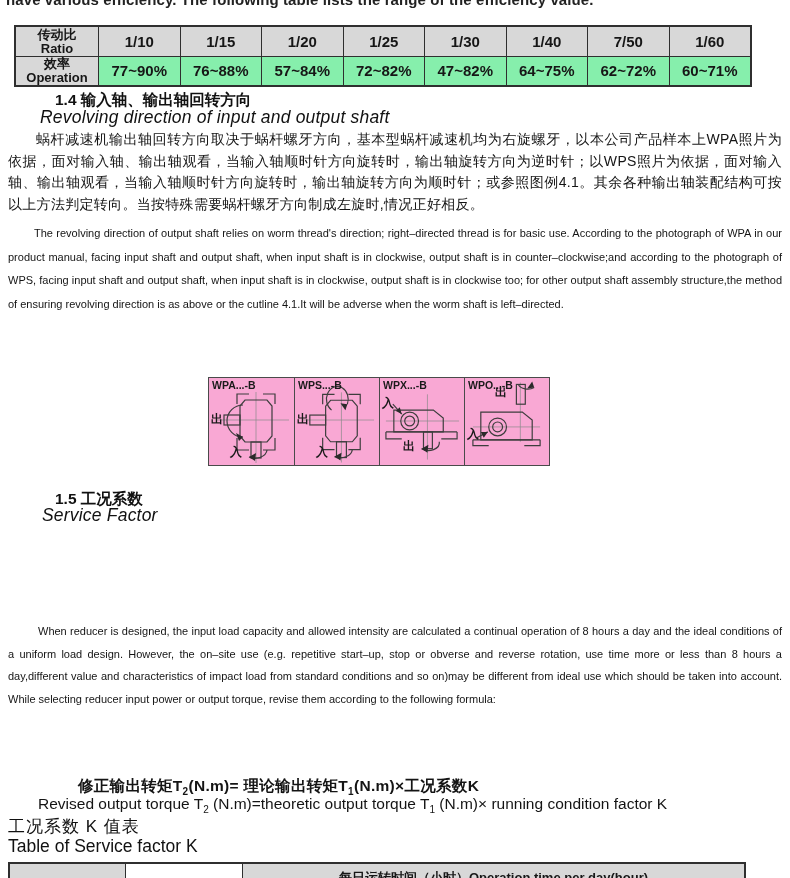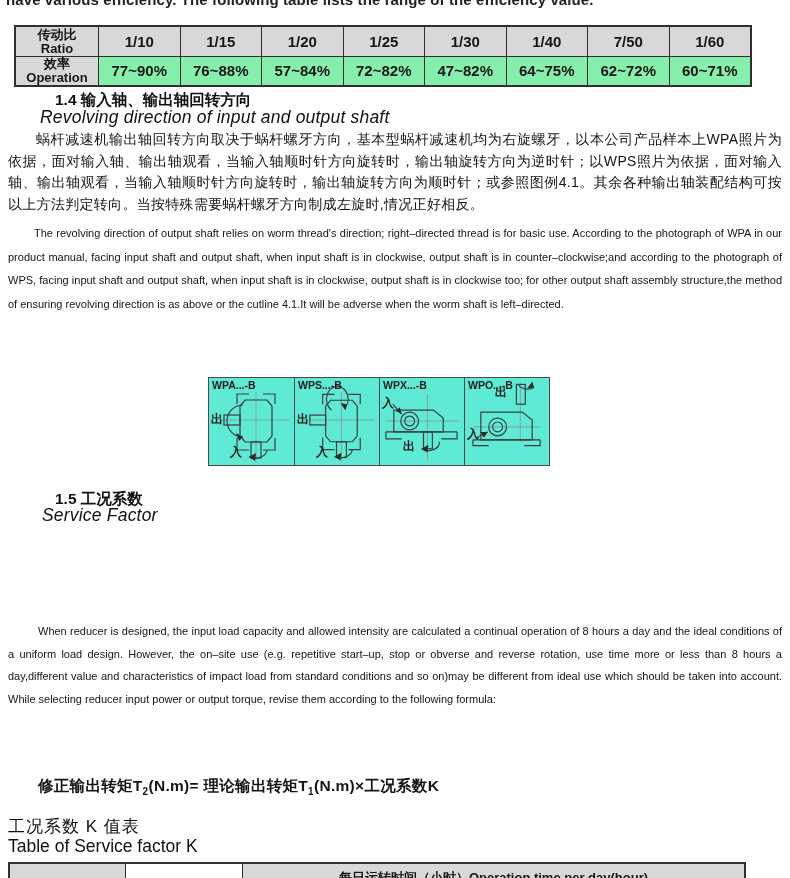--- a/index.html
+++ b/index.html
@@ -29,21 +29,21 @@
   
   .h-zh{font-size:15.5px;font-weight:700;color:#111;}
   .h-en{font-size:17.5px;font-weight:400;color:#111;letter-spacing:.2px;font-style:italic;}
   
   .para{left:8px;width:774px;text-align:justify;color:#141414;}
   .zh{font-size:14px;line-height:21.5px;text-indent:2em;letter-spacing:.3px;}
   .en{font-size:11px;line-height:23.5px;}
   .en.indent{text-indent:26px;}
   
   #fig-caption{top:350px;left:0;width:790px;text-align:center;font-size:17px;font-weight:400;color:#111;}
-  #figure{top:377px;left:208px;width:340px;height:87px;border:1.5px solid #4a4a4a;display:grid;grid-template-columns:repeat(4,1fr);background:#5eead4;}
+  #figure{top:377px;left:208px;width:340px;height:87px;border:1.5px solid #4a4a4a;display:grid;grid-template-columns:repeat(4,1fr);background:#f9a8d4;}
   .panel{position:relative;border-left:1px solid #4a4a4a;}
   .panel.first{border-left:none;}
   .panel svg{position:absolute;top:0;left:0;width:100%;height:100%;}
   .plabel{position:absolute;top:1px;left:3px;font-size:10.5px;font-weight:700;color:#1a1a1a;}
   .dirlabel{position:absolute;font-size:12px;font-weight:700;color:#1a1a1a;}
   
   .formula{left:38px;color:#141414;}
   .formula sub{font-size:10px;}
   #formula-zh{font-size:15.5px;font-weight:700;letter-spacing:.3px;}
   #formula-en{font-size:15.5px;font-weight:400;}
@@ -190,22 +190,25 @@
       <span class="plabel">WPO...-B</span>
       <span class="dirlabel" style="left:30px;top:6px;">出</span>
       <span class="dirlabel" style="left:2px;top:48px;">入</span>
     </div>
   </div>
 
   <div class="abs h-zh" style="top:489px;left:55px;">1.5 工况系数</div>
   <div class="abs h-en" style="top:505px;left:42px;">Service Factor</div>
   <div class="abs para en" style="top:620px;line-height:22.6px;text-indent:30px;">When reducer is designed, the input load capacity and allowed intensity are calculated a continual operation of 8 hours a day and the ideal  conditions of a uniform load design. However, the  on–site use (e.g.  repetitive  start–up, stop or obverse and reverse rotation, use time more or less than 8 hours a day,different value and characteristics of impact load from standard conditions and so on)may be different from ideal use which should be taken into account. While selecting reducer input power or output torque, revise them according to the following formula:</div>
 
-  <div id="formula-zh" class="abs formula" style="top:776px;">
+  <div id="formula-zh" class="abs formula" style="top:776px;margin-left:40px;">
     <span>修正输出转矩T</span><sub>2</sub><span>(N.m)= 理论输出转矩T</span><sub>1</sub><span>(N.m)×工况系数K</span>
+  </div>
+  <div id="formula-en" class="abs formula" style="top:795px;">
+    <span>Revised output torque T</span><sub>2</sub><span> (N.m)=theoretic output torque T</span><sub>1</sub><span> (N.m)× running condition factor K</span>
   </div>
 
   <div class="abs btitle-zh" style="top:815px;">工况系数 K 值表</div>
   <div class="abs btitle-en" style="top:836px;">Table of Service factor K</div>
 
   <div id="svc-table" class="abs">
     <div class="cell first"></div>
     <div class="cell white"></div>
     <div class="cell">每日运转时间（小时）Operation time per day(hour)</div>
   </div>

